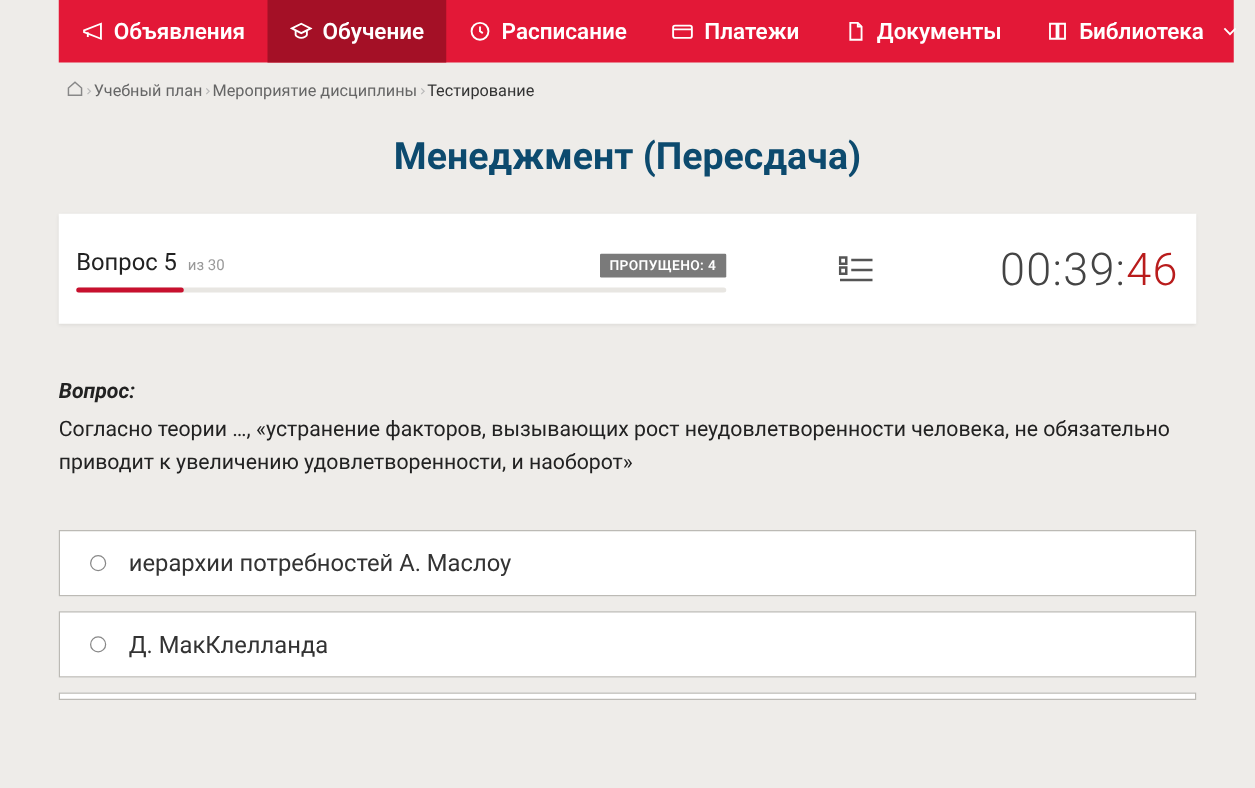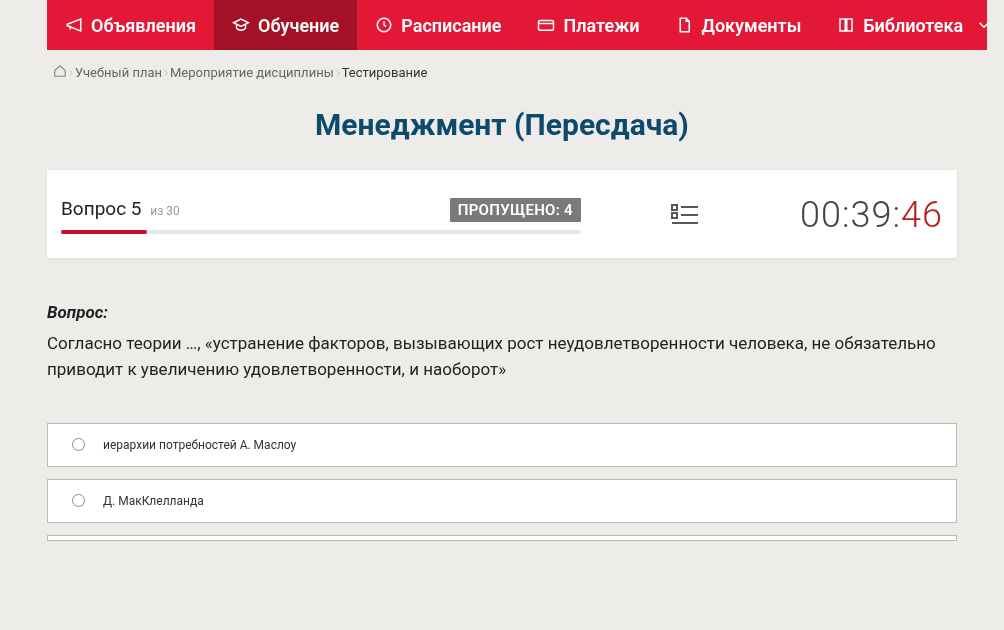--- a/index.html
+++ b/index.html
@@ -100,21 +100,21 @@
       color: #222;
     }
     .q-of {
       font-size: 12px;
       color: #999;
       margin-left: 4px;
     }
     .skipped-badge {
       background: #7a7a7a;
       color: #fff;
-      font-size: 15px;
+      font-size: 11px;
       font-weight: 600;
       padding: 3px 8px;
       border-radius: 1px;
       letter-spacing: 0.3px;
     }
     .progress-track {
       width: 100%;
       height: 4px;
       background: #e8e6e2;
       border-radius: 2px;
@@ -177,21 +177,21 @@
       gap: 12px;
     }
     .option {
       border: 1px solid #bcbab5;
       background: #fff;
       padding: 14px 24px;
       display: flex;
       align-items: center;
       gap: 18px;
       cursor: pointer;
-      font-size: 12px;
+      font-size: 19px;
     }
     .radio {
       width: 13px;
       height: 13px;
       border: 1px solid #888;
       border-radius: 50%;
       flex: 0 0 auto;
       background: #fff;
     }
     .option-stub {

